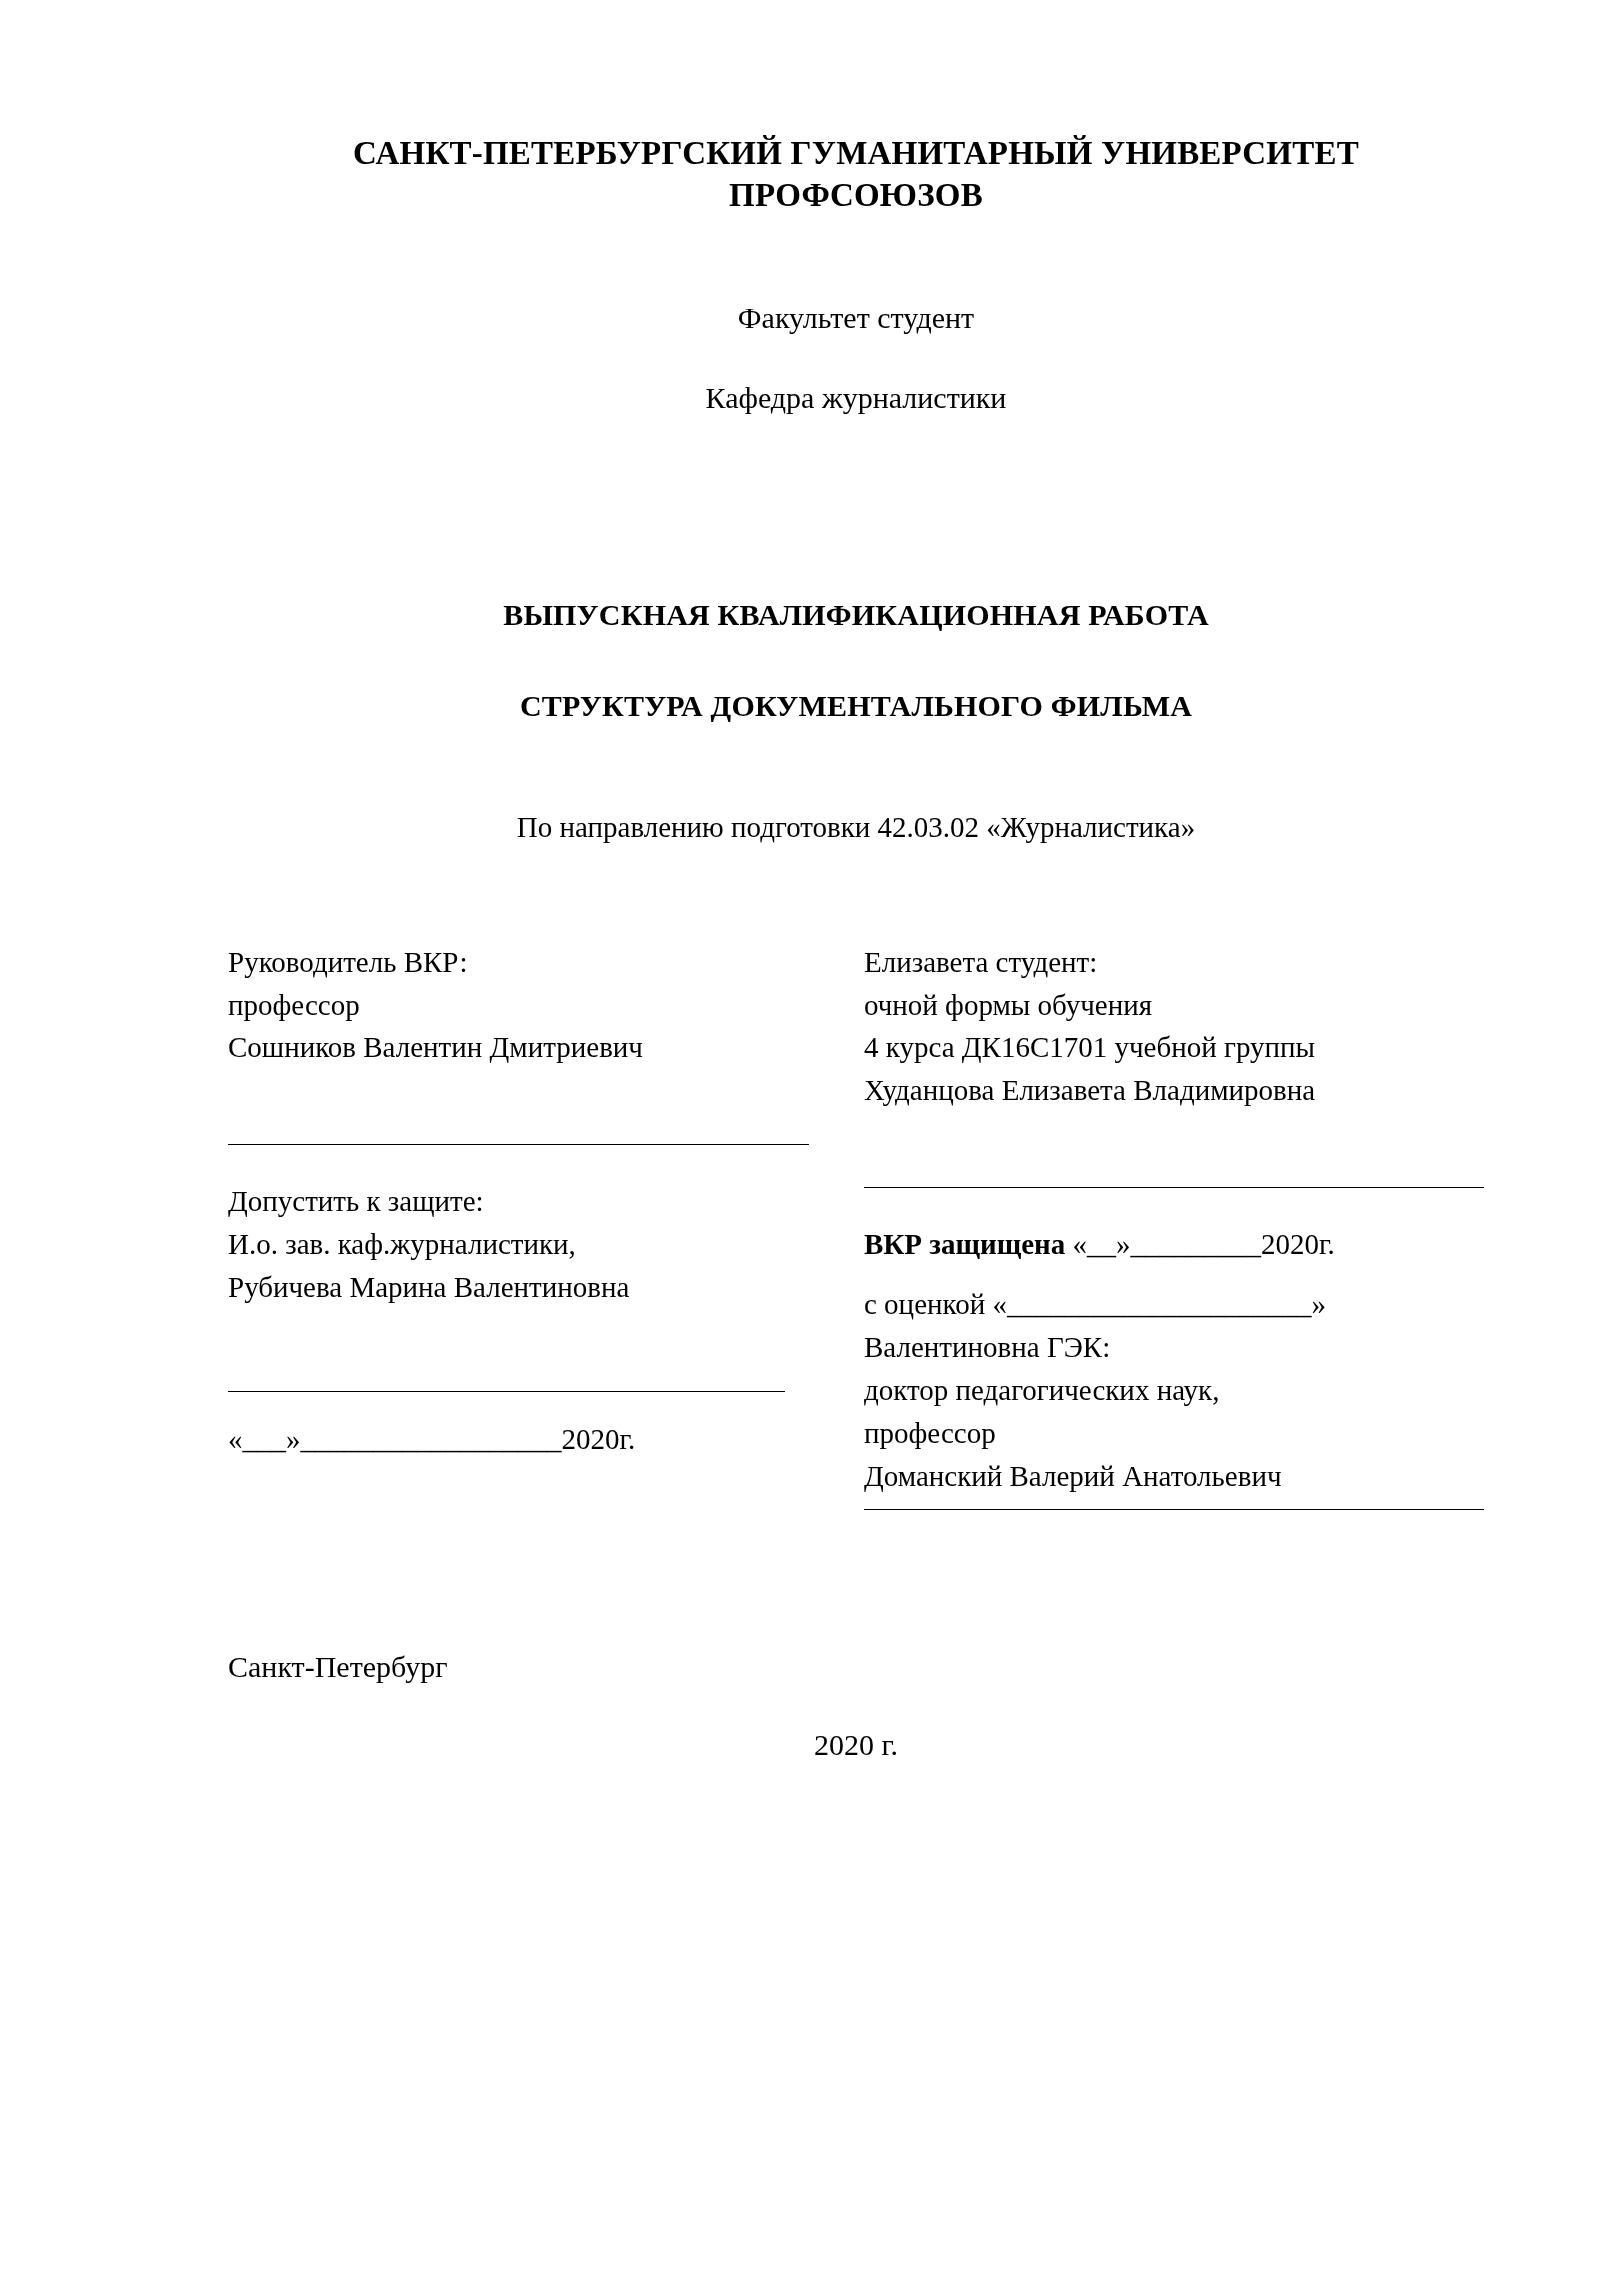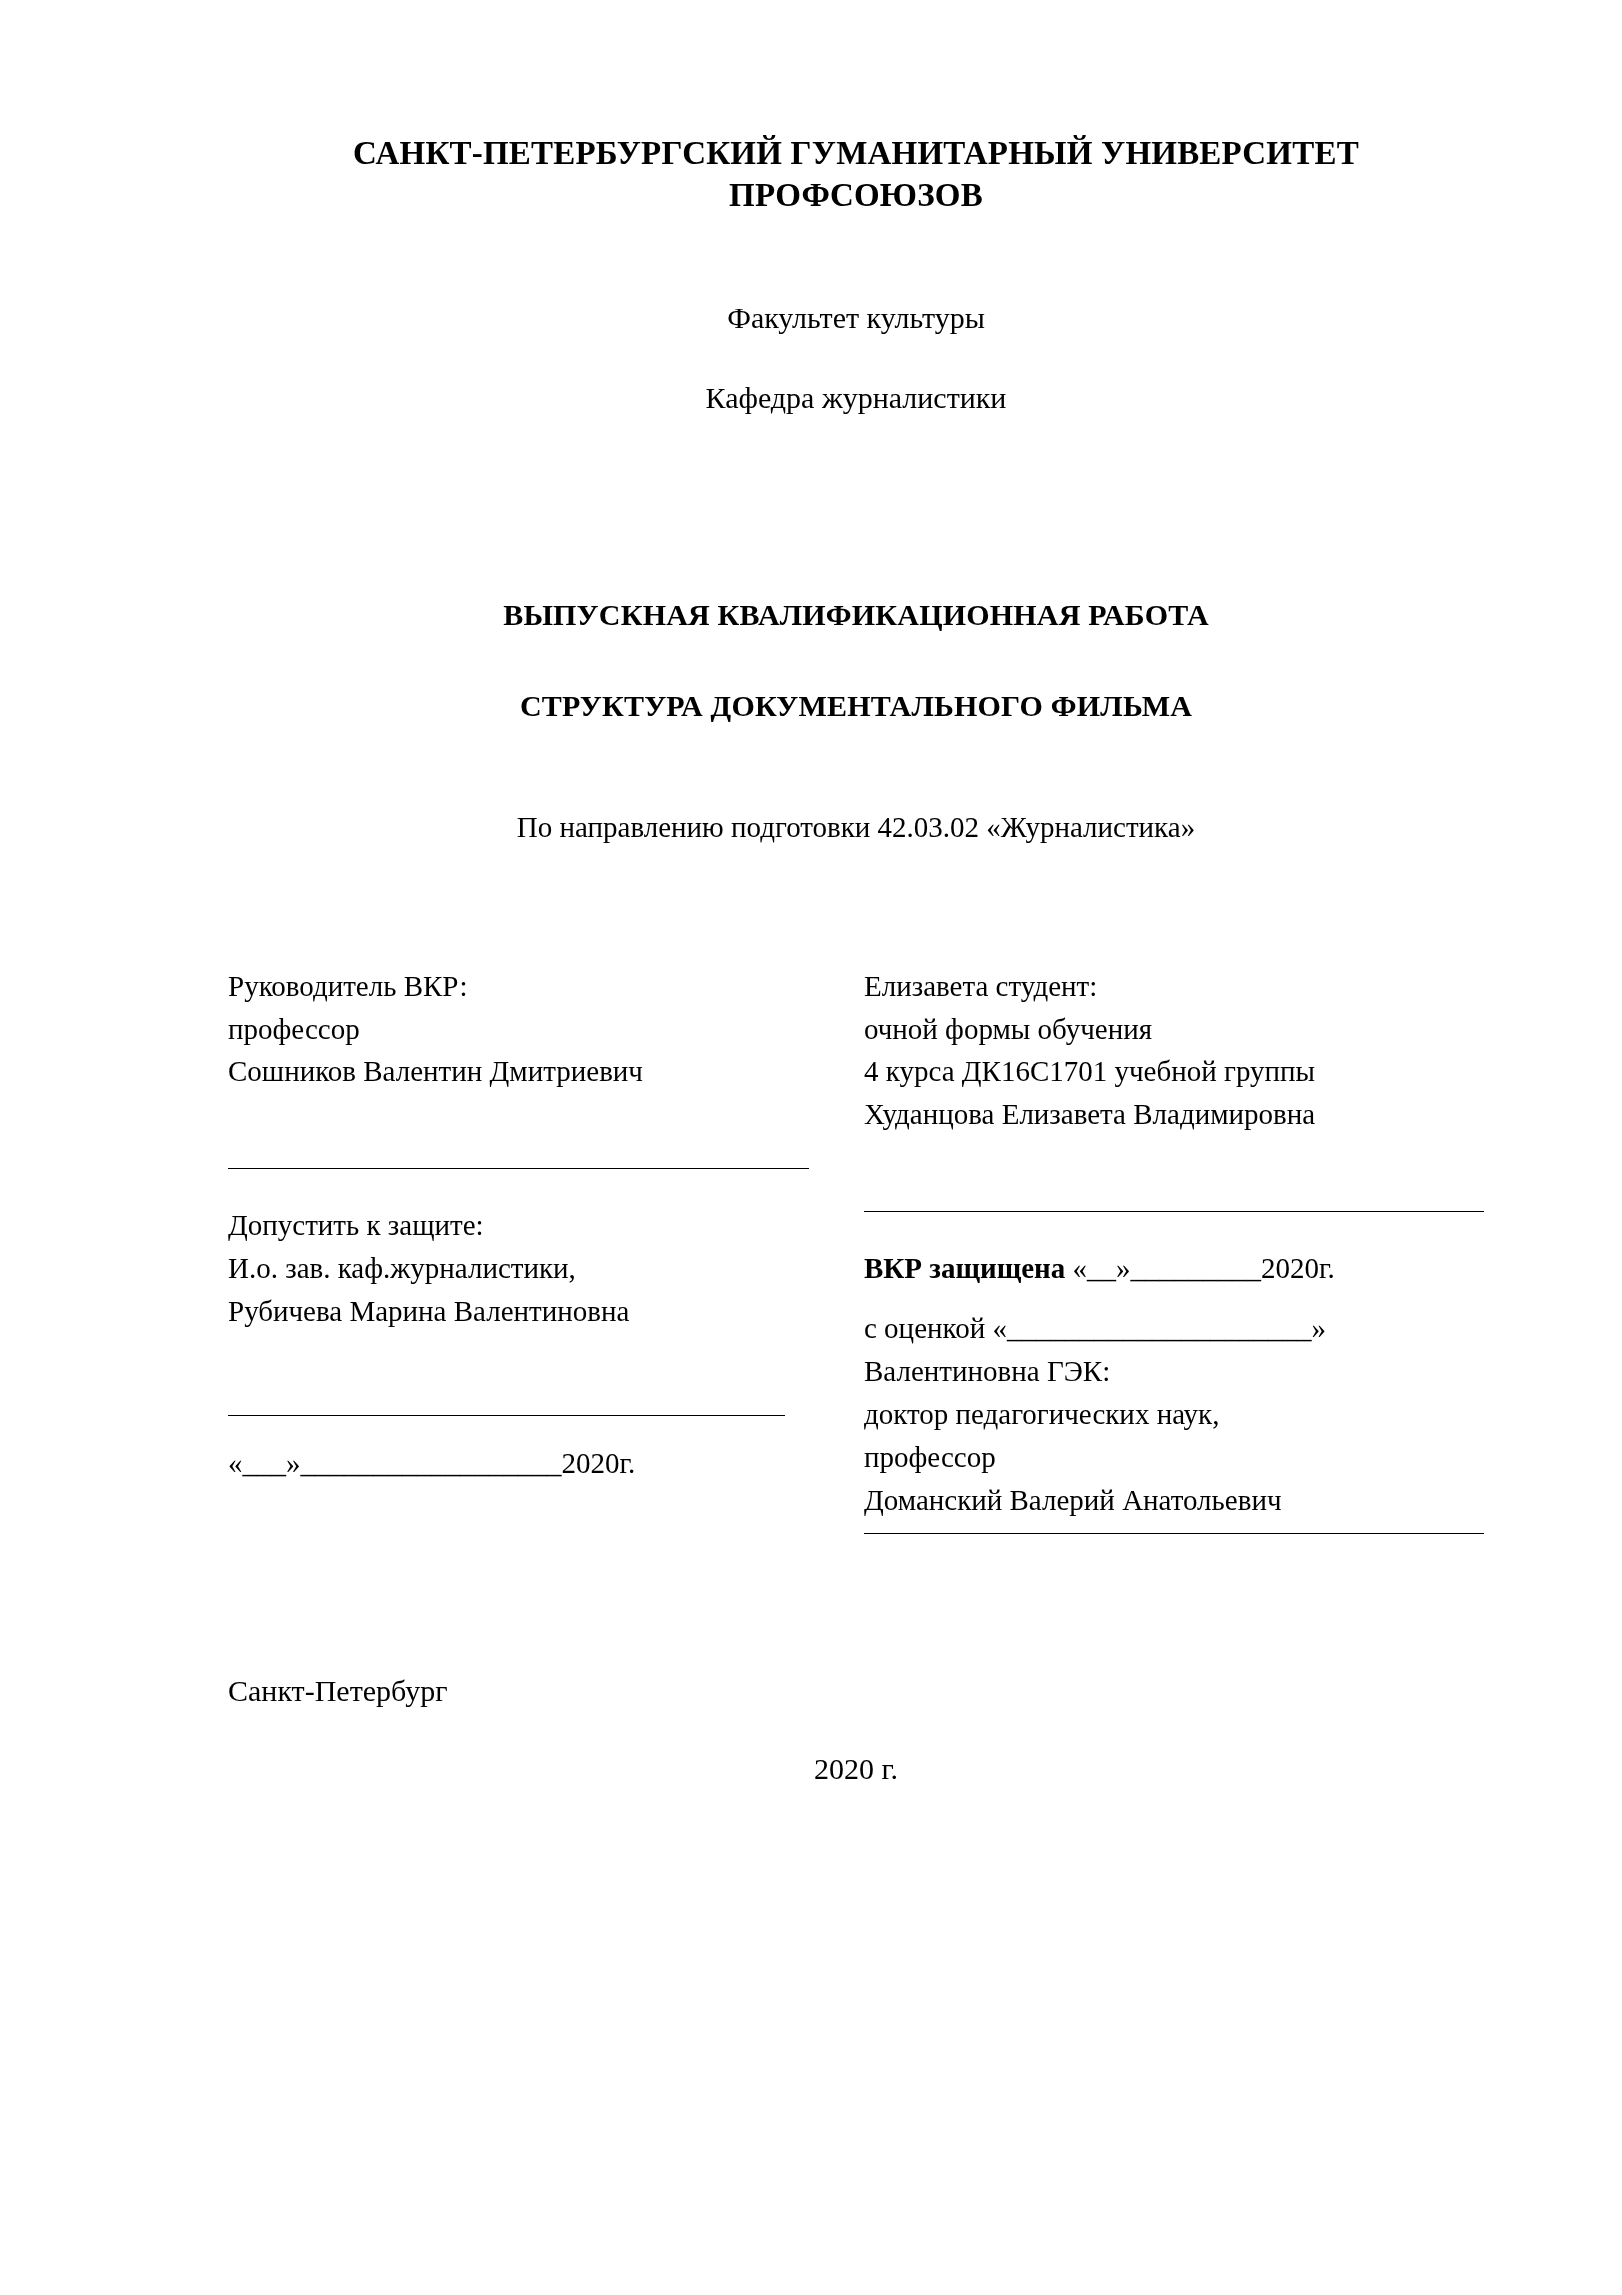--- a/index.html
+++ b/index.html
@@ -68,21 +68,21 @@
   }
   .direction {
     margin-top: 84px;
     text-align: center;
     font-size: 29px;
     line-height: 1.42;
   }
 
   
   .cols {
-    margin-top: 116px;
+    margin-top: 92px;
     display: flex;
     justify-content: space-between;
   }
   .col-left { width: 604px; }
   .col-right { width: 620px; }
 
   .line-text {
     font-size: 29px;
     line-height: 1.48;
     white-space: pre;
@@ -122,21 +122,21 @@
   }
 </style>
 </head>
 <body>
 
 <div class="page">
   <div class="content">
 
     <div class="univ-title">САНКТ-ПЕТЕРБУРГСКИЙ ГУМАНИТАРНЫЙ УНИВЕРСИТЕТ ПРОФСОЮЗОВ</div>
 
-    <div class="faculty">Факультет культуры</div>
+    <div class="faculty">Факультет студент</div>
     <div class="department">Кафедра журналистики</div>
 
     <div class="work-type">ВЫПУСКНАЯ КВАЛИФИКАЦИОННАЯ РАБОТА</div>
     <div class="work-topic">СТРУКТУРА ДОКУМЕНТАЛЬНОГО ФИЛЬМА</div>
 
     <div class="direction">
       <div>По направлению подготовки  42.03.02 «Журналистика»</div>
     </div>
 
     <div class="cols">

